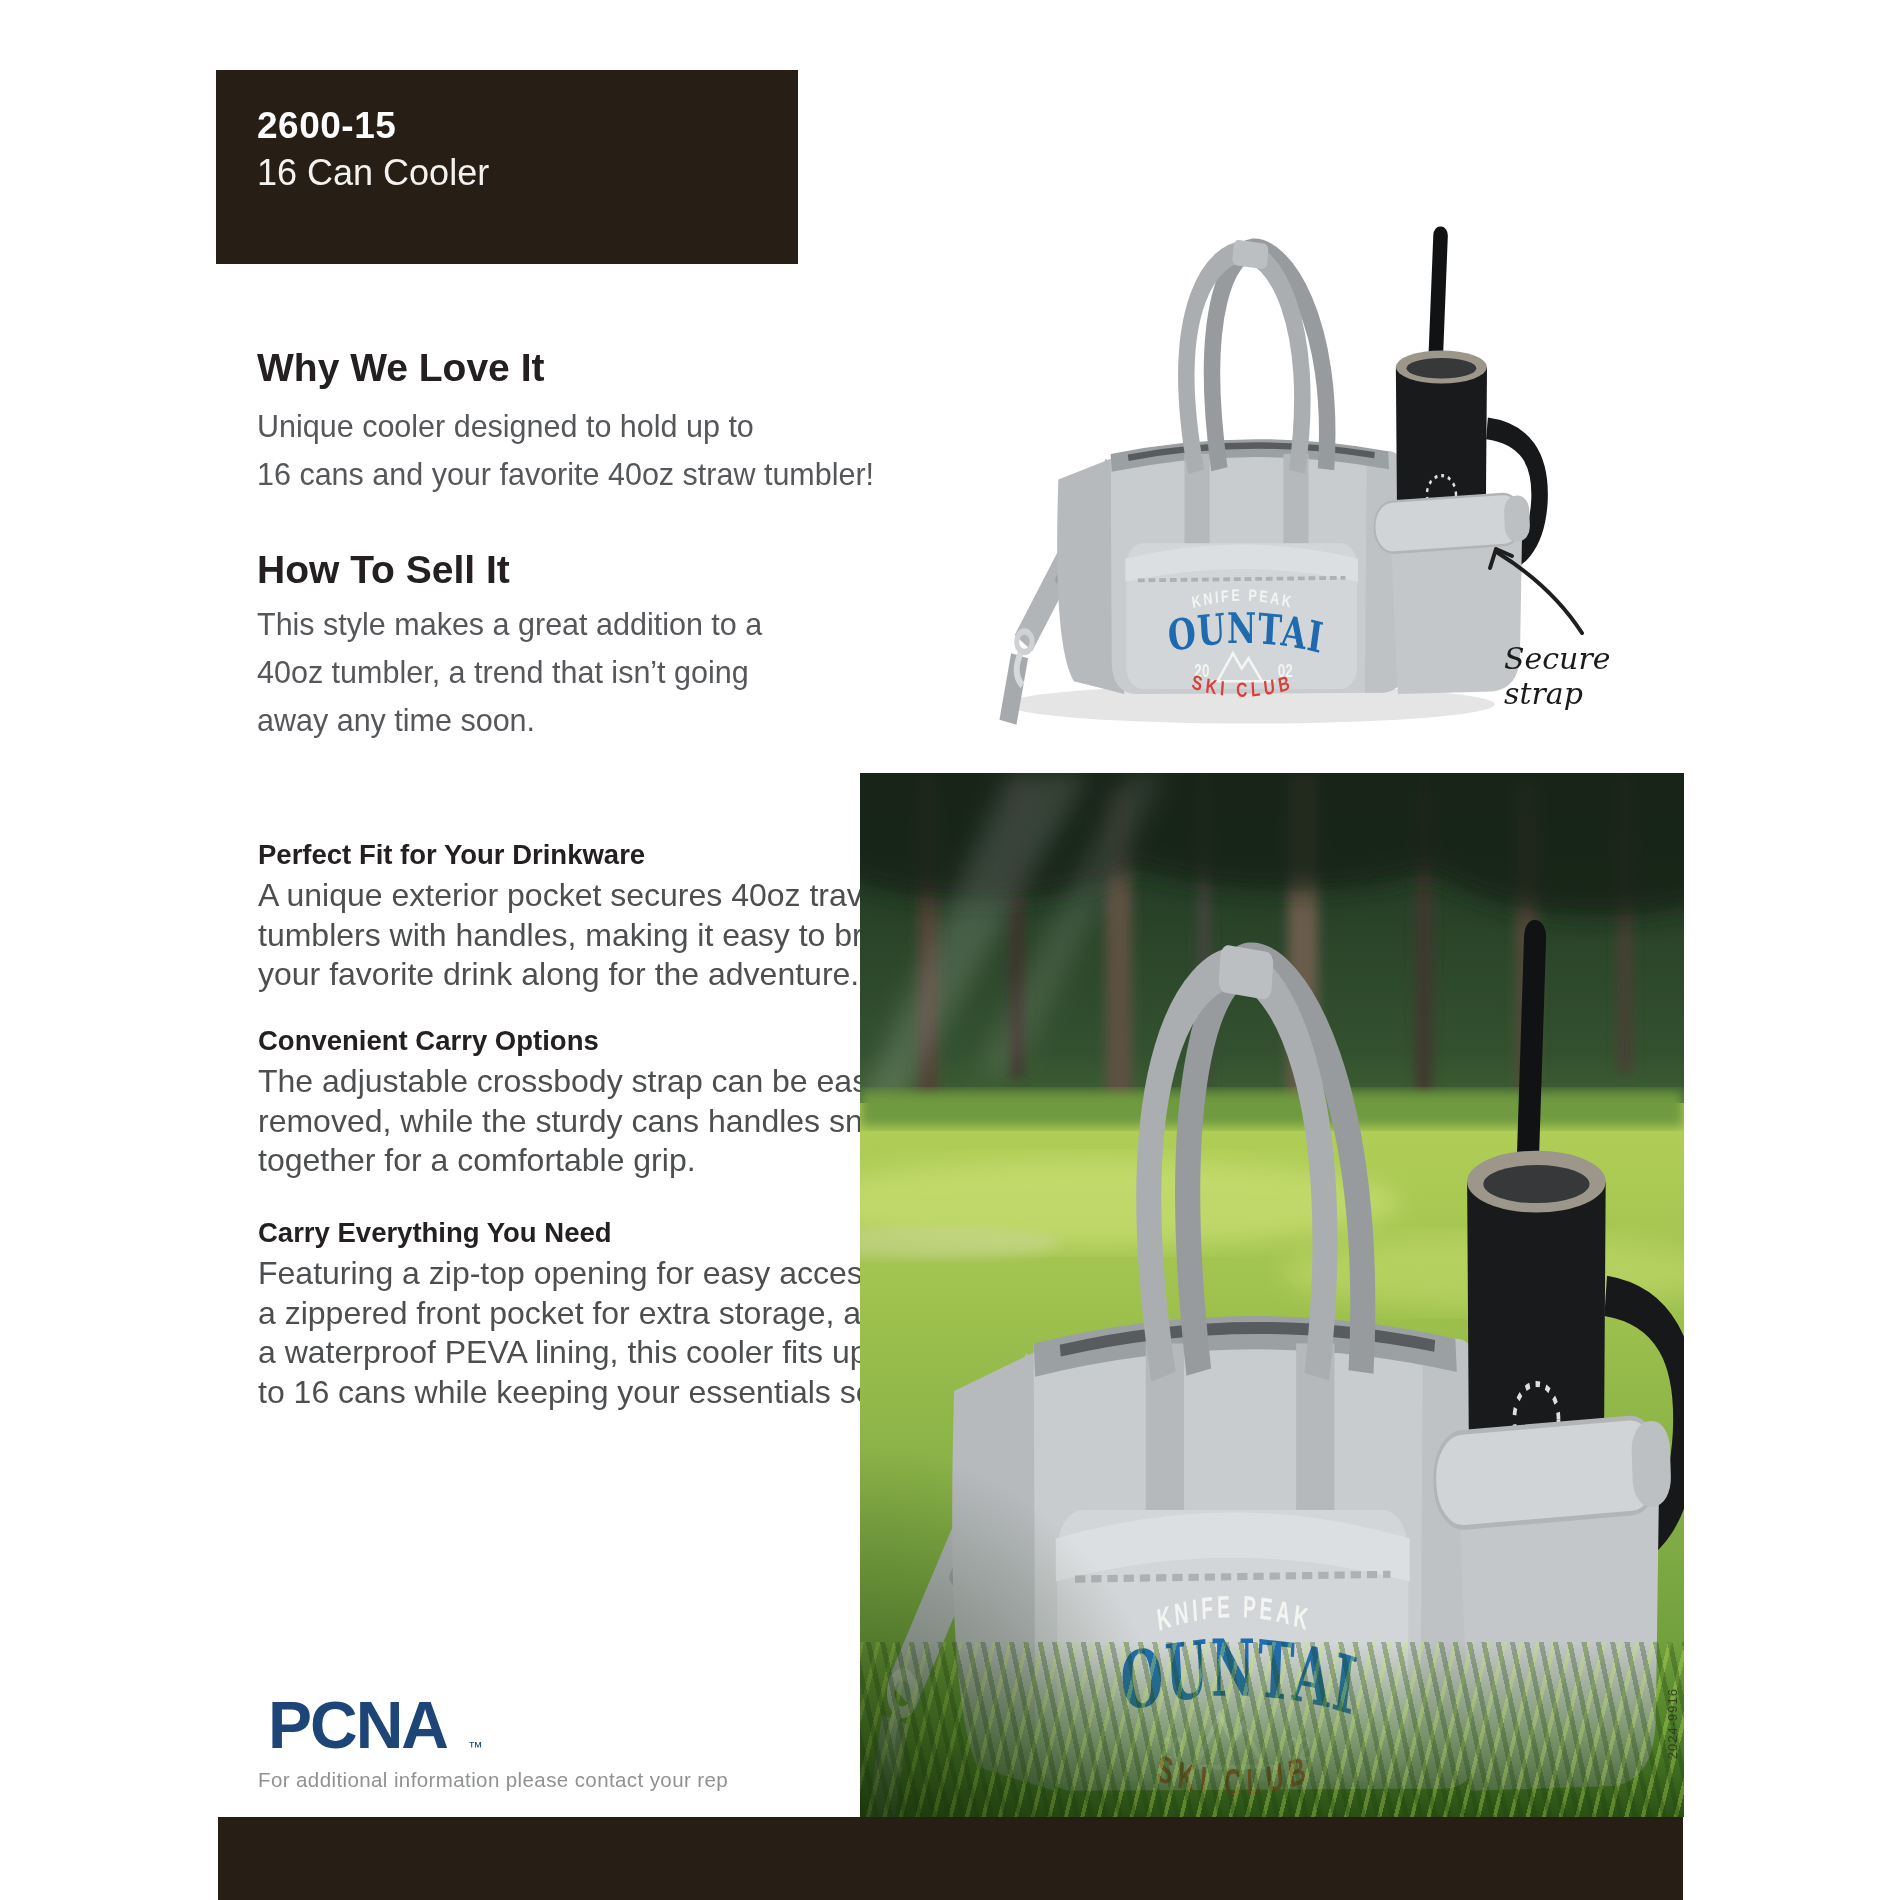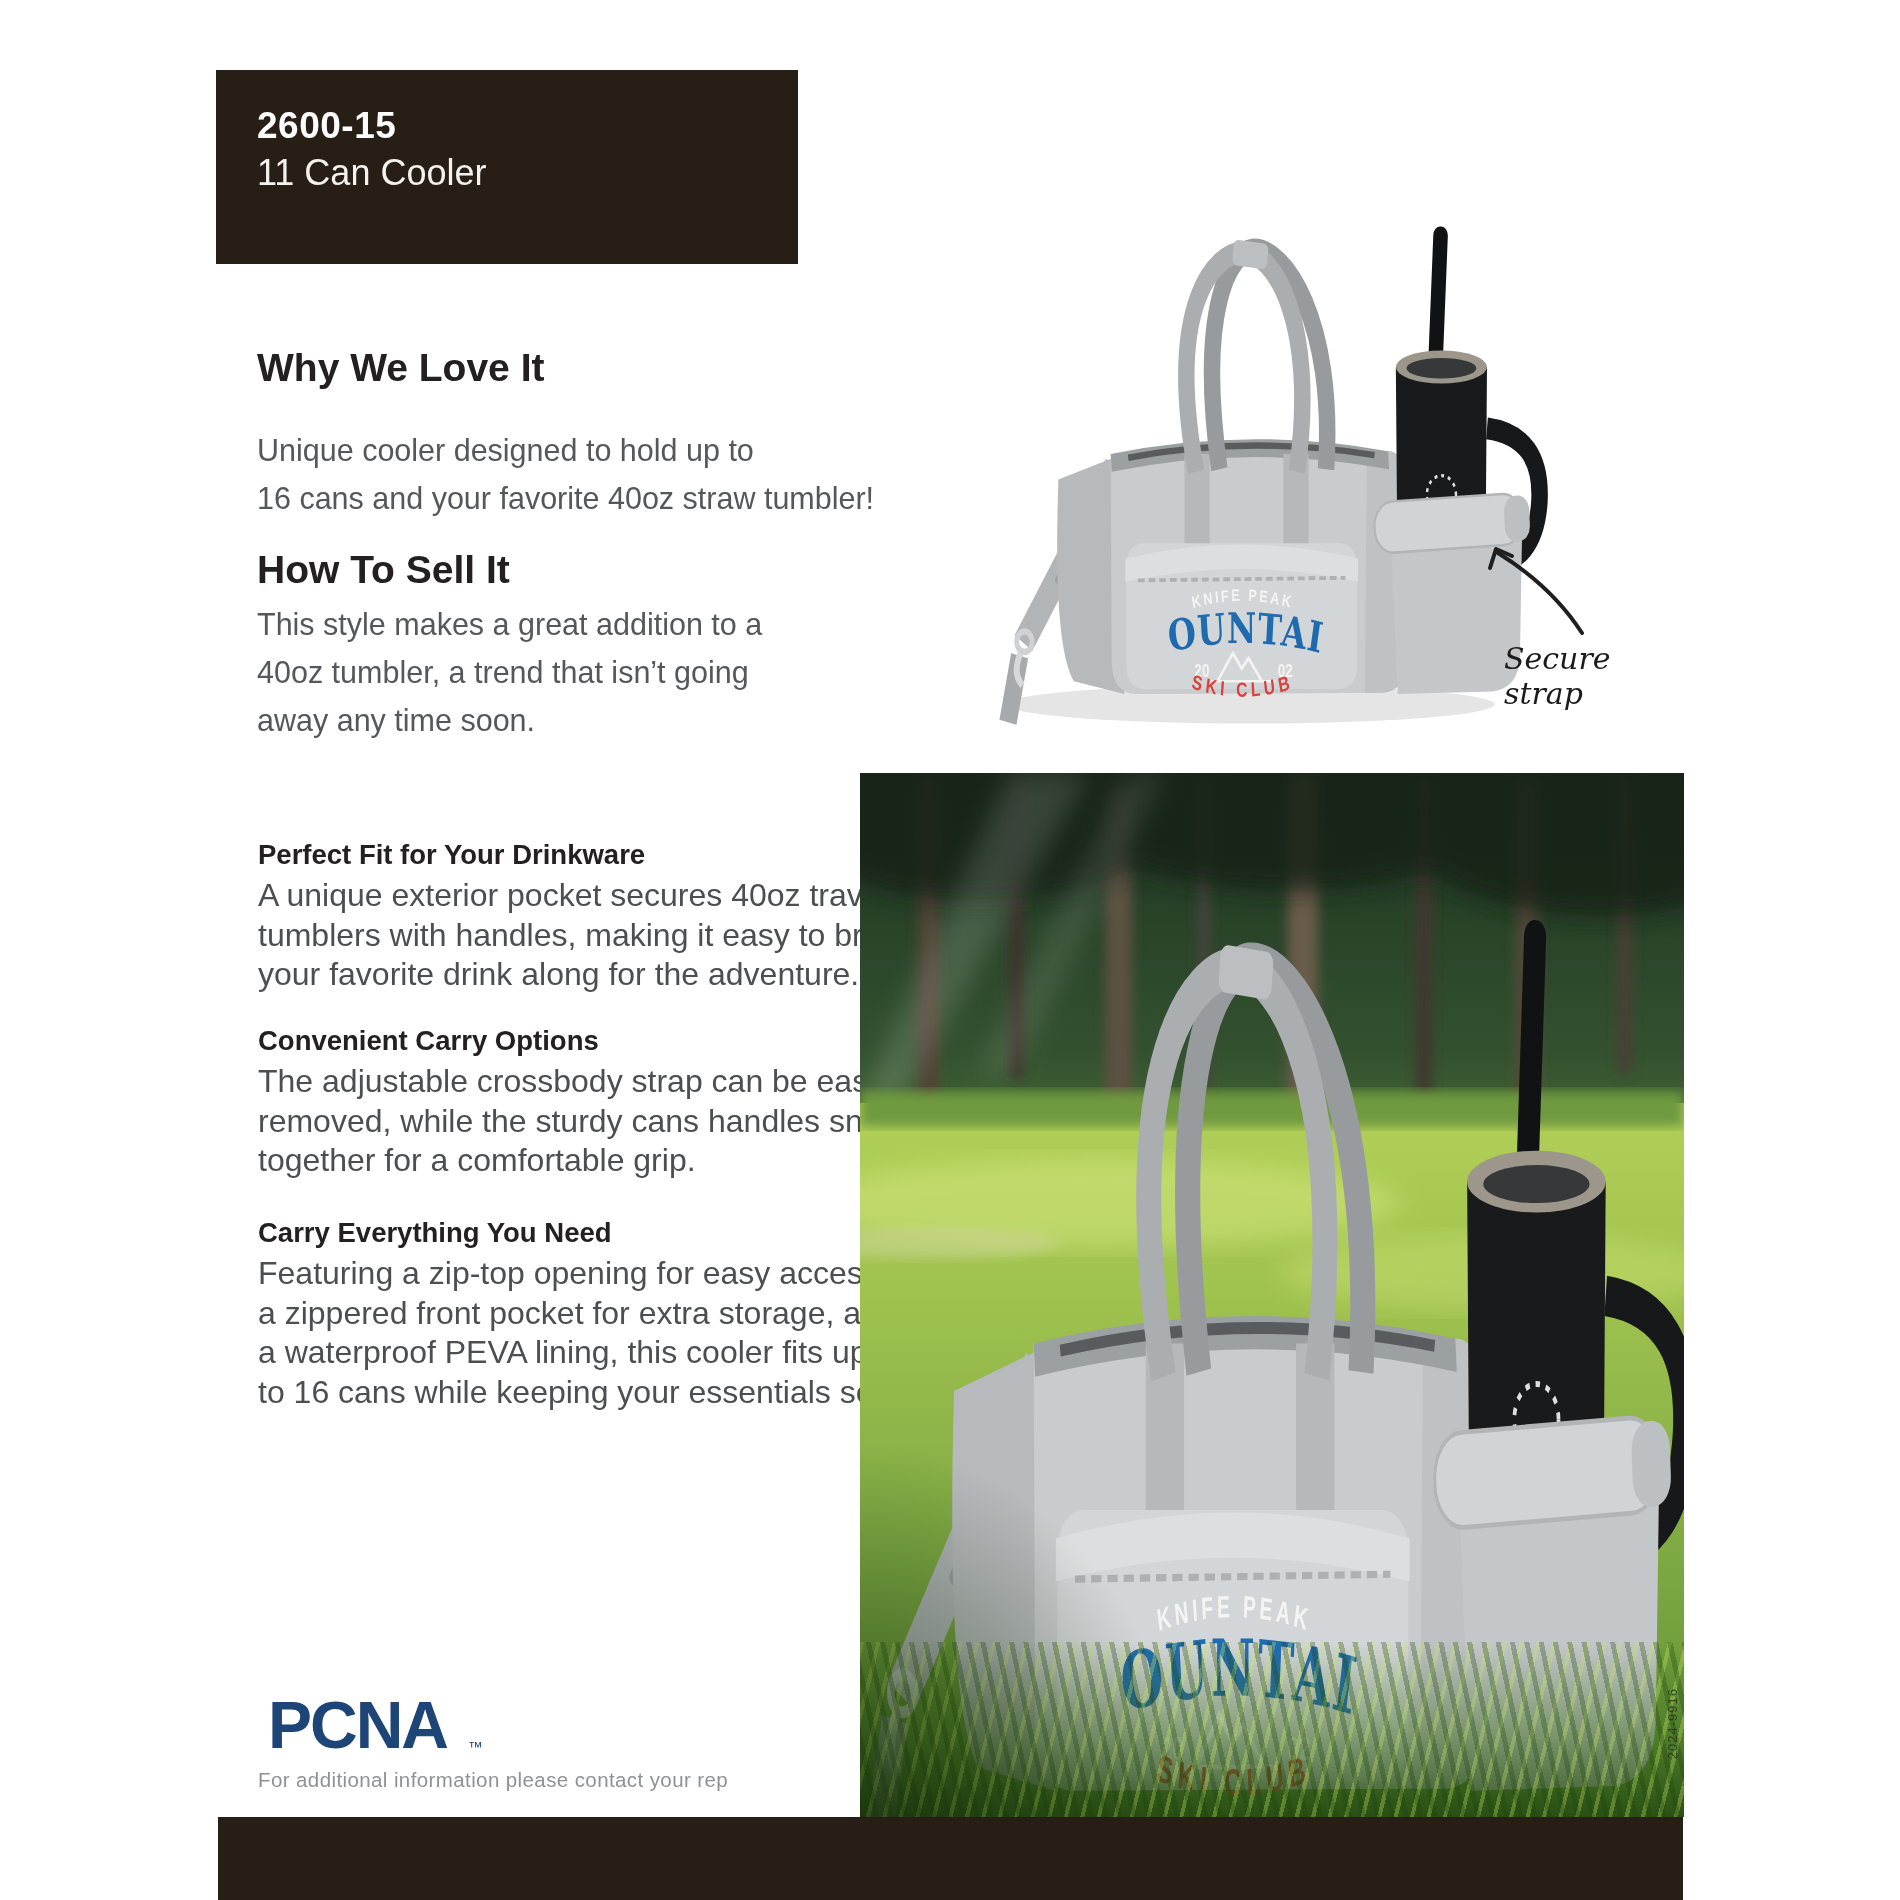--- a/index.html
+++ b/index.html
@@ -124,41 +124,41 @@
         </g>
       </g>
     </symbol>
   </defs>
 </svg>
 
 <main>
 
   <header class="abs product-block">
     <div class="sku">2600-15</div>
-    <div class="pline">11 Can Cooler</div>
+    <div class="pline">16 Can Cooler</div>
   </header>
 
   <figure class="abs hero">
     <svg viewBox="0 0 660 540" preserveAspectRatio="none">
       <use href="#bagSym"></use>
     </svg>
   </figure>
 
   <div class="abs annotation">
     <svg width="120" height="95" viewBox="0 0 120 95">
       <path d="M104,93 C84,62 54,34 20,13" stroke="#1f1f1f" stroke-width="4" fill="none" stroke-linecap="round"></path>
       <path d="M12,28 L18,9 L34,16" stroke="#1f1f1f" stroke-width="4" fill="none" stroke-linecap="round" stroke-linejoin="round"></path>
     </svg>
     <div class="ann-text">Secure
 strap</div>
   </div>
 
   <section>
     <h2 class="abs h2" style="left:257px;top:346px;">Why We Love It</h2>
-    <p class="abs lead" style="left:257px;top:426px;">Unique cooler designed to hold up to
+    <p class="abs lead" style="left:257px;top:402px;">Unique cooler designed to hold up to
 16 cans and your favorite 40oz straw tumbler!</p>
   </section>
 
   <section>
     <h2 class="abs h2" style="left:257px;top:548px;">How To Sell It</h2>
     <p class="abs lead" style="left:257px;top:600px;">This style makes a great addition to a
 40oz tumbler, a trend that isn’t going
 away any time soon.</p>
   </section>
 

